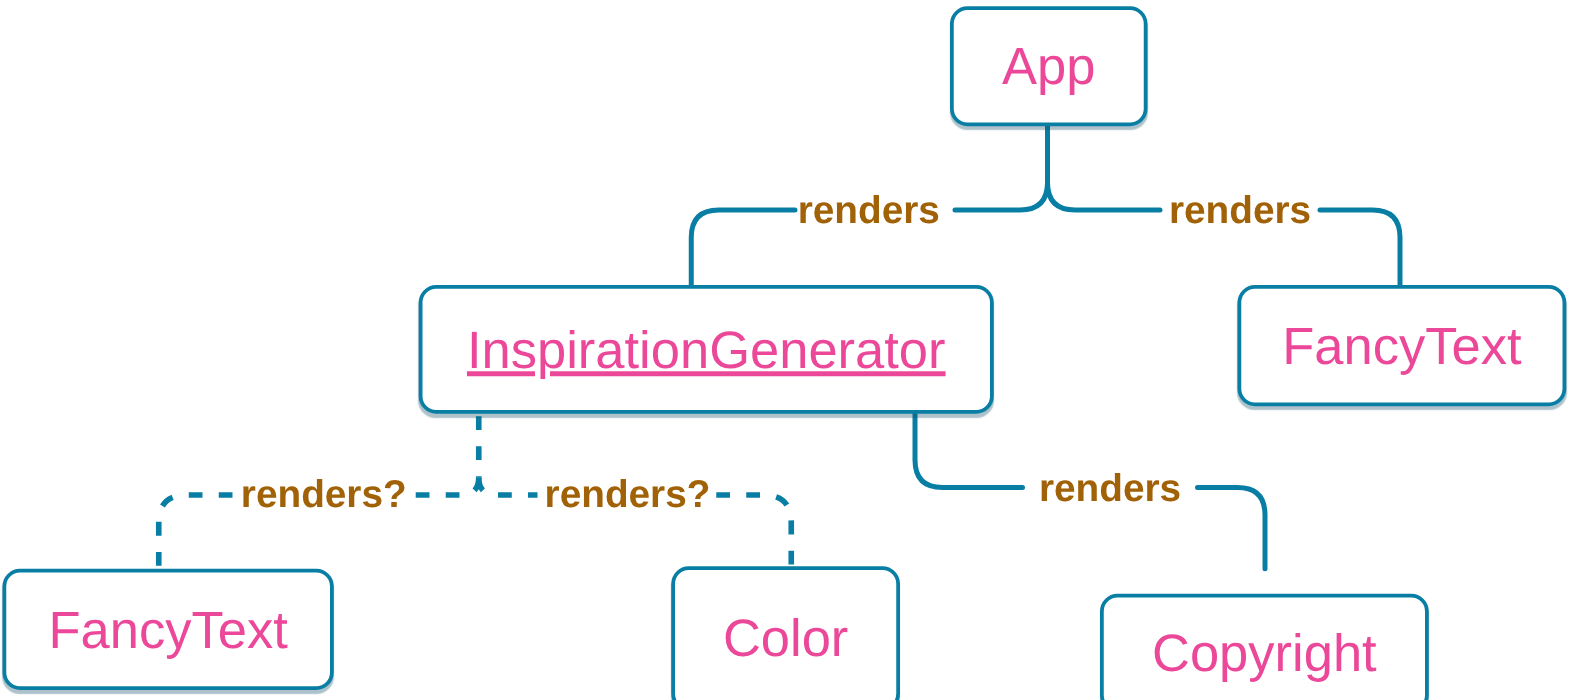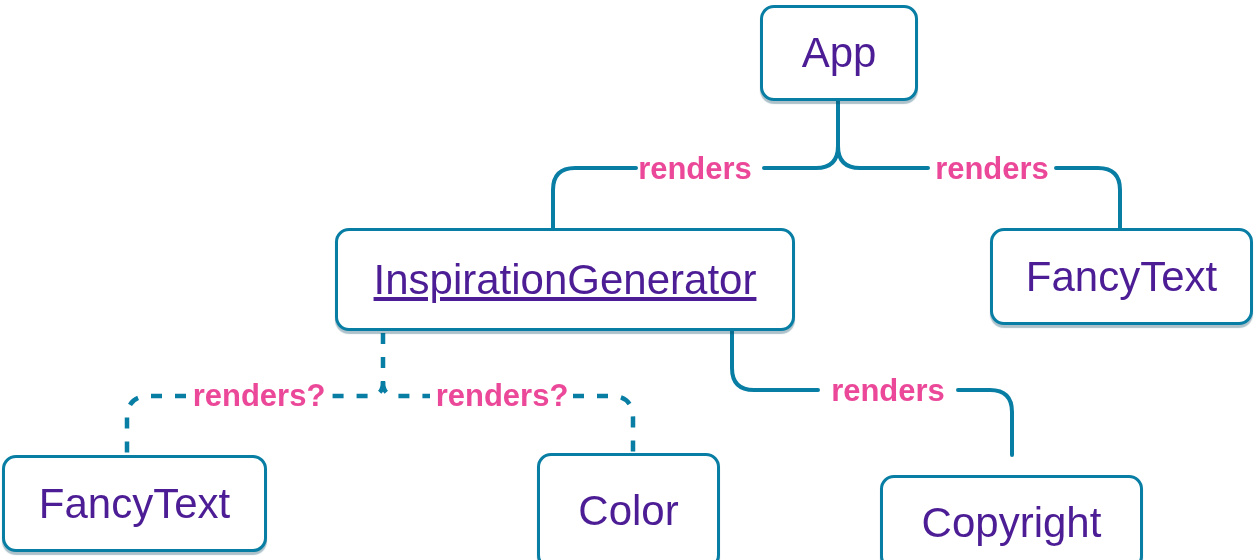--- a/index.html
+++ b/index.html
@@ -38,29 +38,29 @@
   .node {
     position: absolute;
     box-sizing: border-box;
     background: #ffffff;
     border: 3px solid #087ea4;
     border-radius: 14px;
     box-shadow: 0 3px 1px rgba(16, 77, 102, 0.35);
     display: flex;
     align-items: center;
     justify-content: center;
-    color: #4c1d95;
+    color: #ec4899;
     font-size: 42px;
     line-height: 1;
     white-space: nowrap;
   }
   .edge-label {
     position: absolute;
     transform: translate(-50%, -50%);
-    color: #ec4899;
+    color: #a16207;
     font-size: 31px;
     font-weight: 700;
     line-height: 1;
     white-space: nowrap;
   }
 </style>
 </head>
 <body>
 
 <div class="stage">

